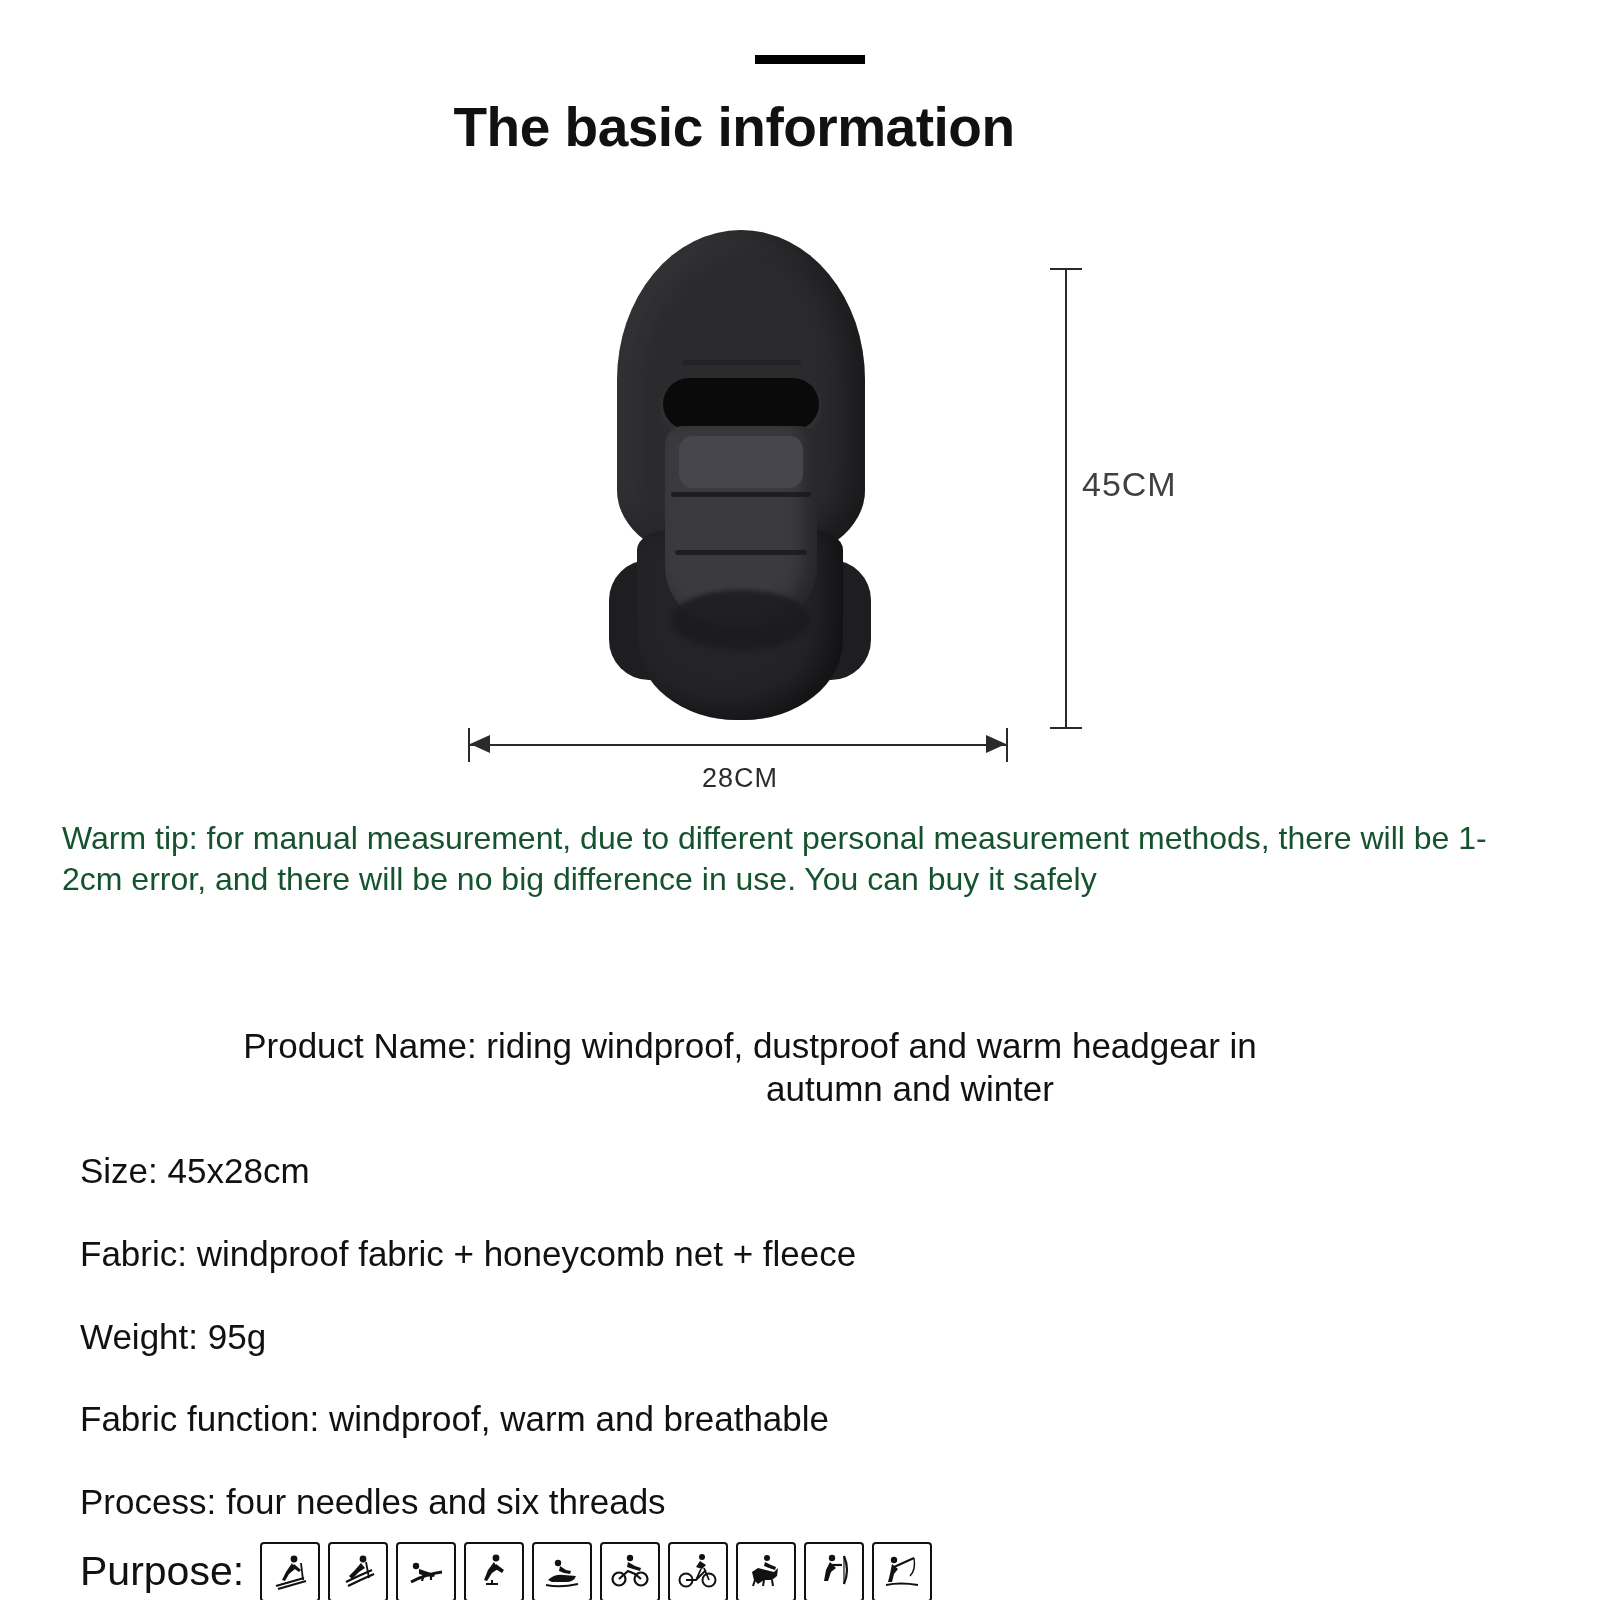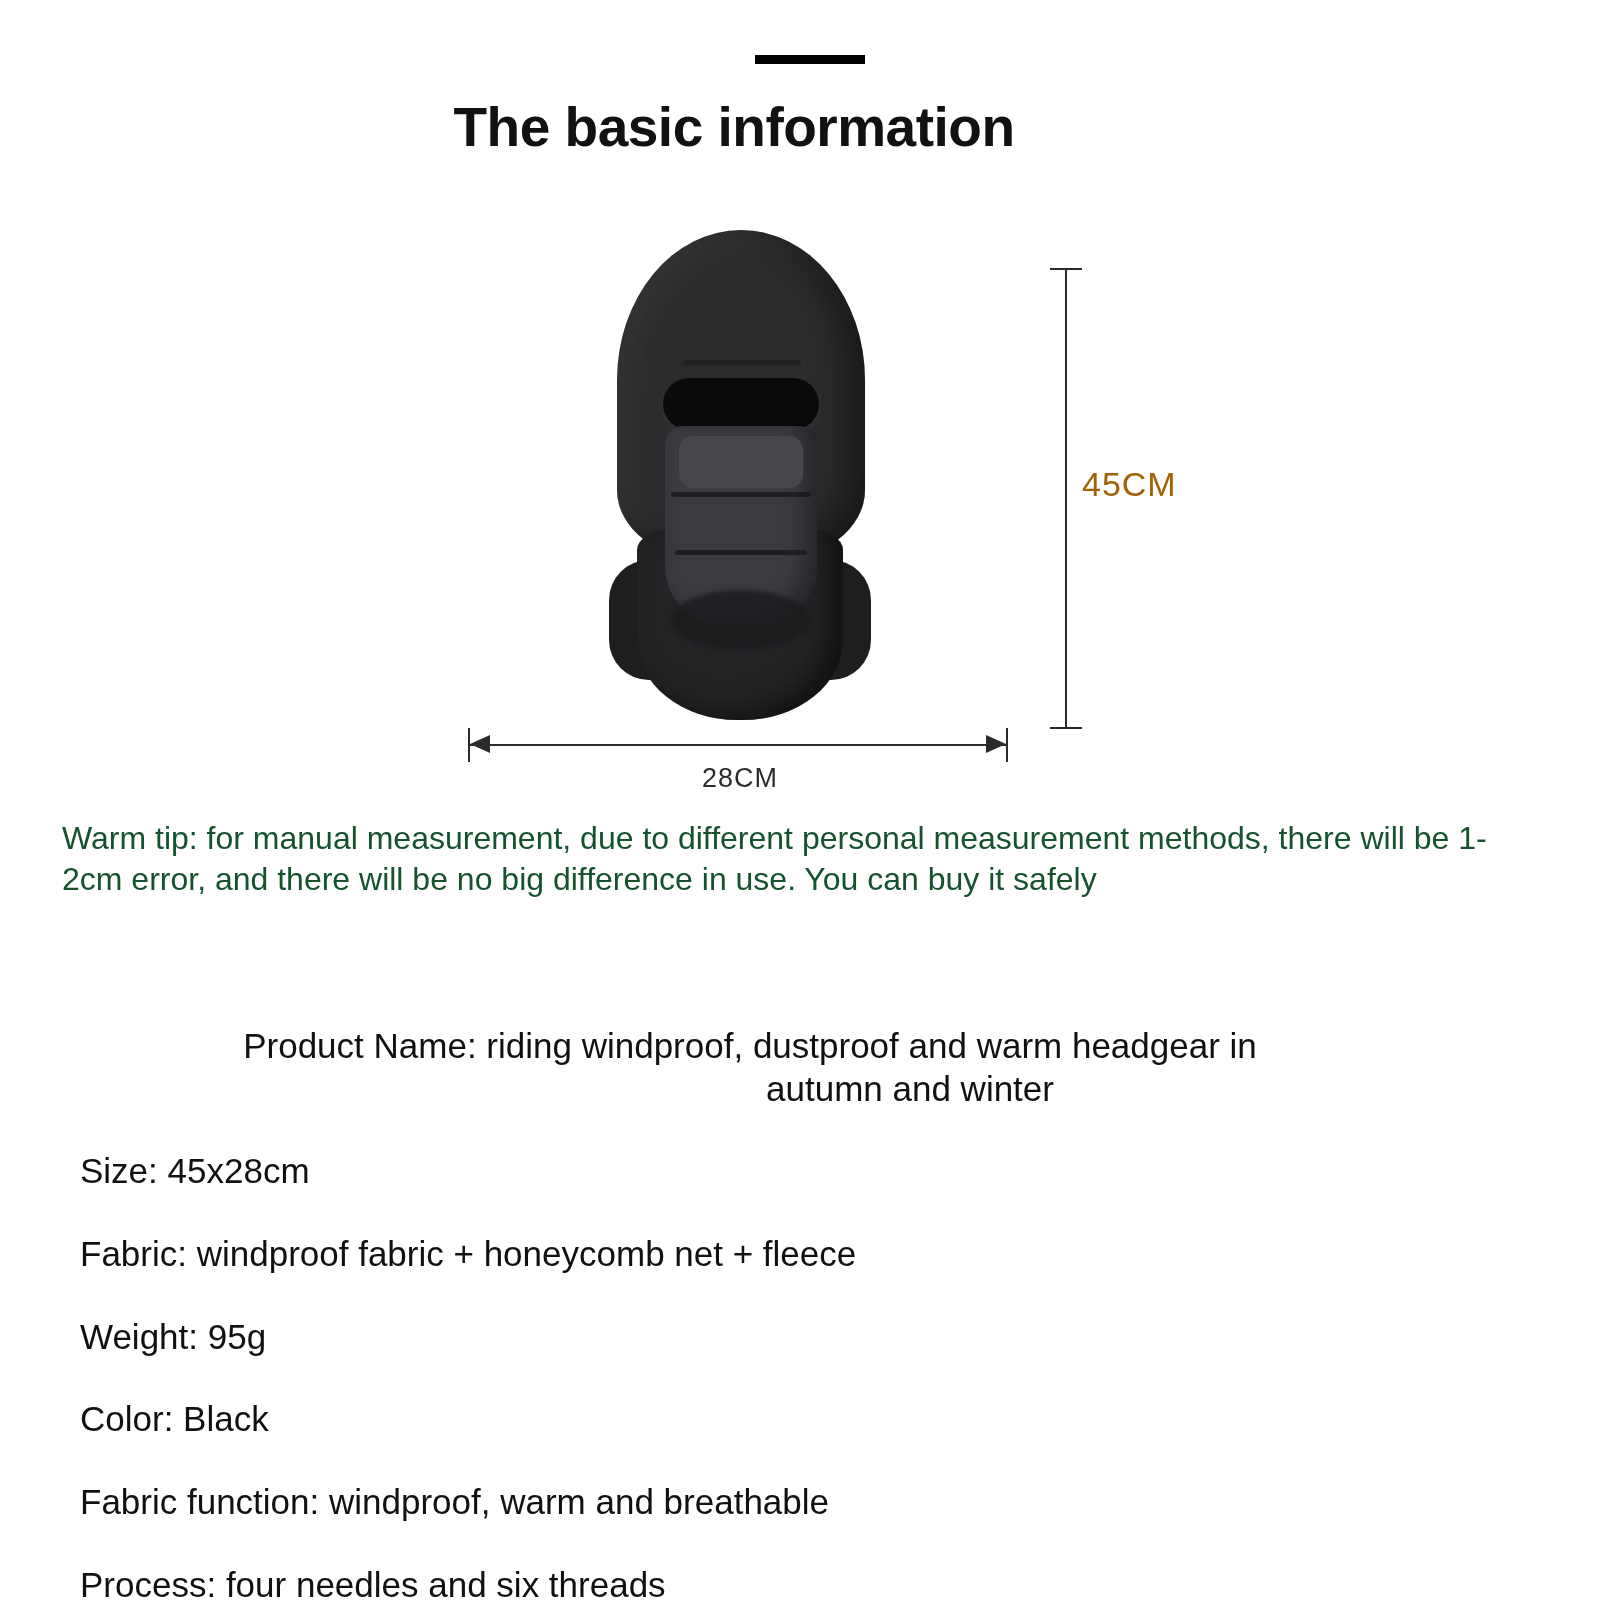--- a/index.html
+++ b/index.html
@@ -148,21 +148,21 @@
     height: 2px;
     background: #2a2a2a;
   }
   .dim-v-cap-top { top: 268px; }
   .dim-v-cap-bottom { top: 727px; }
   .dim-v-label {
     position: absolute;
     left: 1082px;
     top: 465px;
     font-size: 34px;
-    color: #a16207;
+    color: #404040;
     letter-spacing: 1px;
   }
 
   .dim-h {
     position: absolute;
     left: 468px;
     top: 744px;
     width: 540px;
     height: 2px;
     background: #2a2a2a;
@@ -300,21 +300,20 @@
 <div class="specs">
 
   <div class="spec-row spec-name">
     <span>Product Name: riding windproof, dustproof and warm headgear in</span><br>
     <span class="sn-inner" style="margin-left:320px;text-align:center;">autumn and winter</span>
   </div>
 
   <div class="spec-row">Size: 45x28cm</div>
   <div class="spec-row">Fabric: windproof fabric + honeycomb net + fleece</div>
   <div class="spec-row">Weight: 95g</div>
-  <div class="spec-row">Color: Black</div>
   <div class="spec-row">Fabric function: windproof, warm and breathable</div>
   <div class="spec-row">Process: four needles and six threads</div>
 
   <div class="purpose-row">
     <span class="purpose-label">Purpose:</span>
     <div class="icon-strip">
 
       <div class="icon-box">
         <svg width="44" height="44" viewBox="0 0 44 44">
           <circle cx="26" cy="9" r="3.4" fill="#111"></circle>

